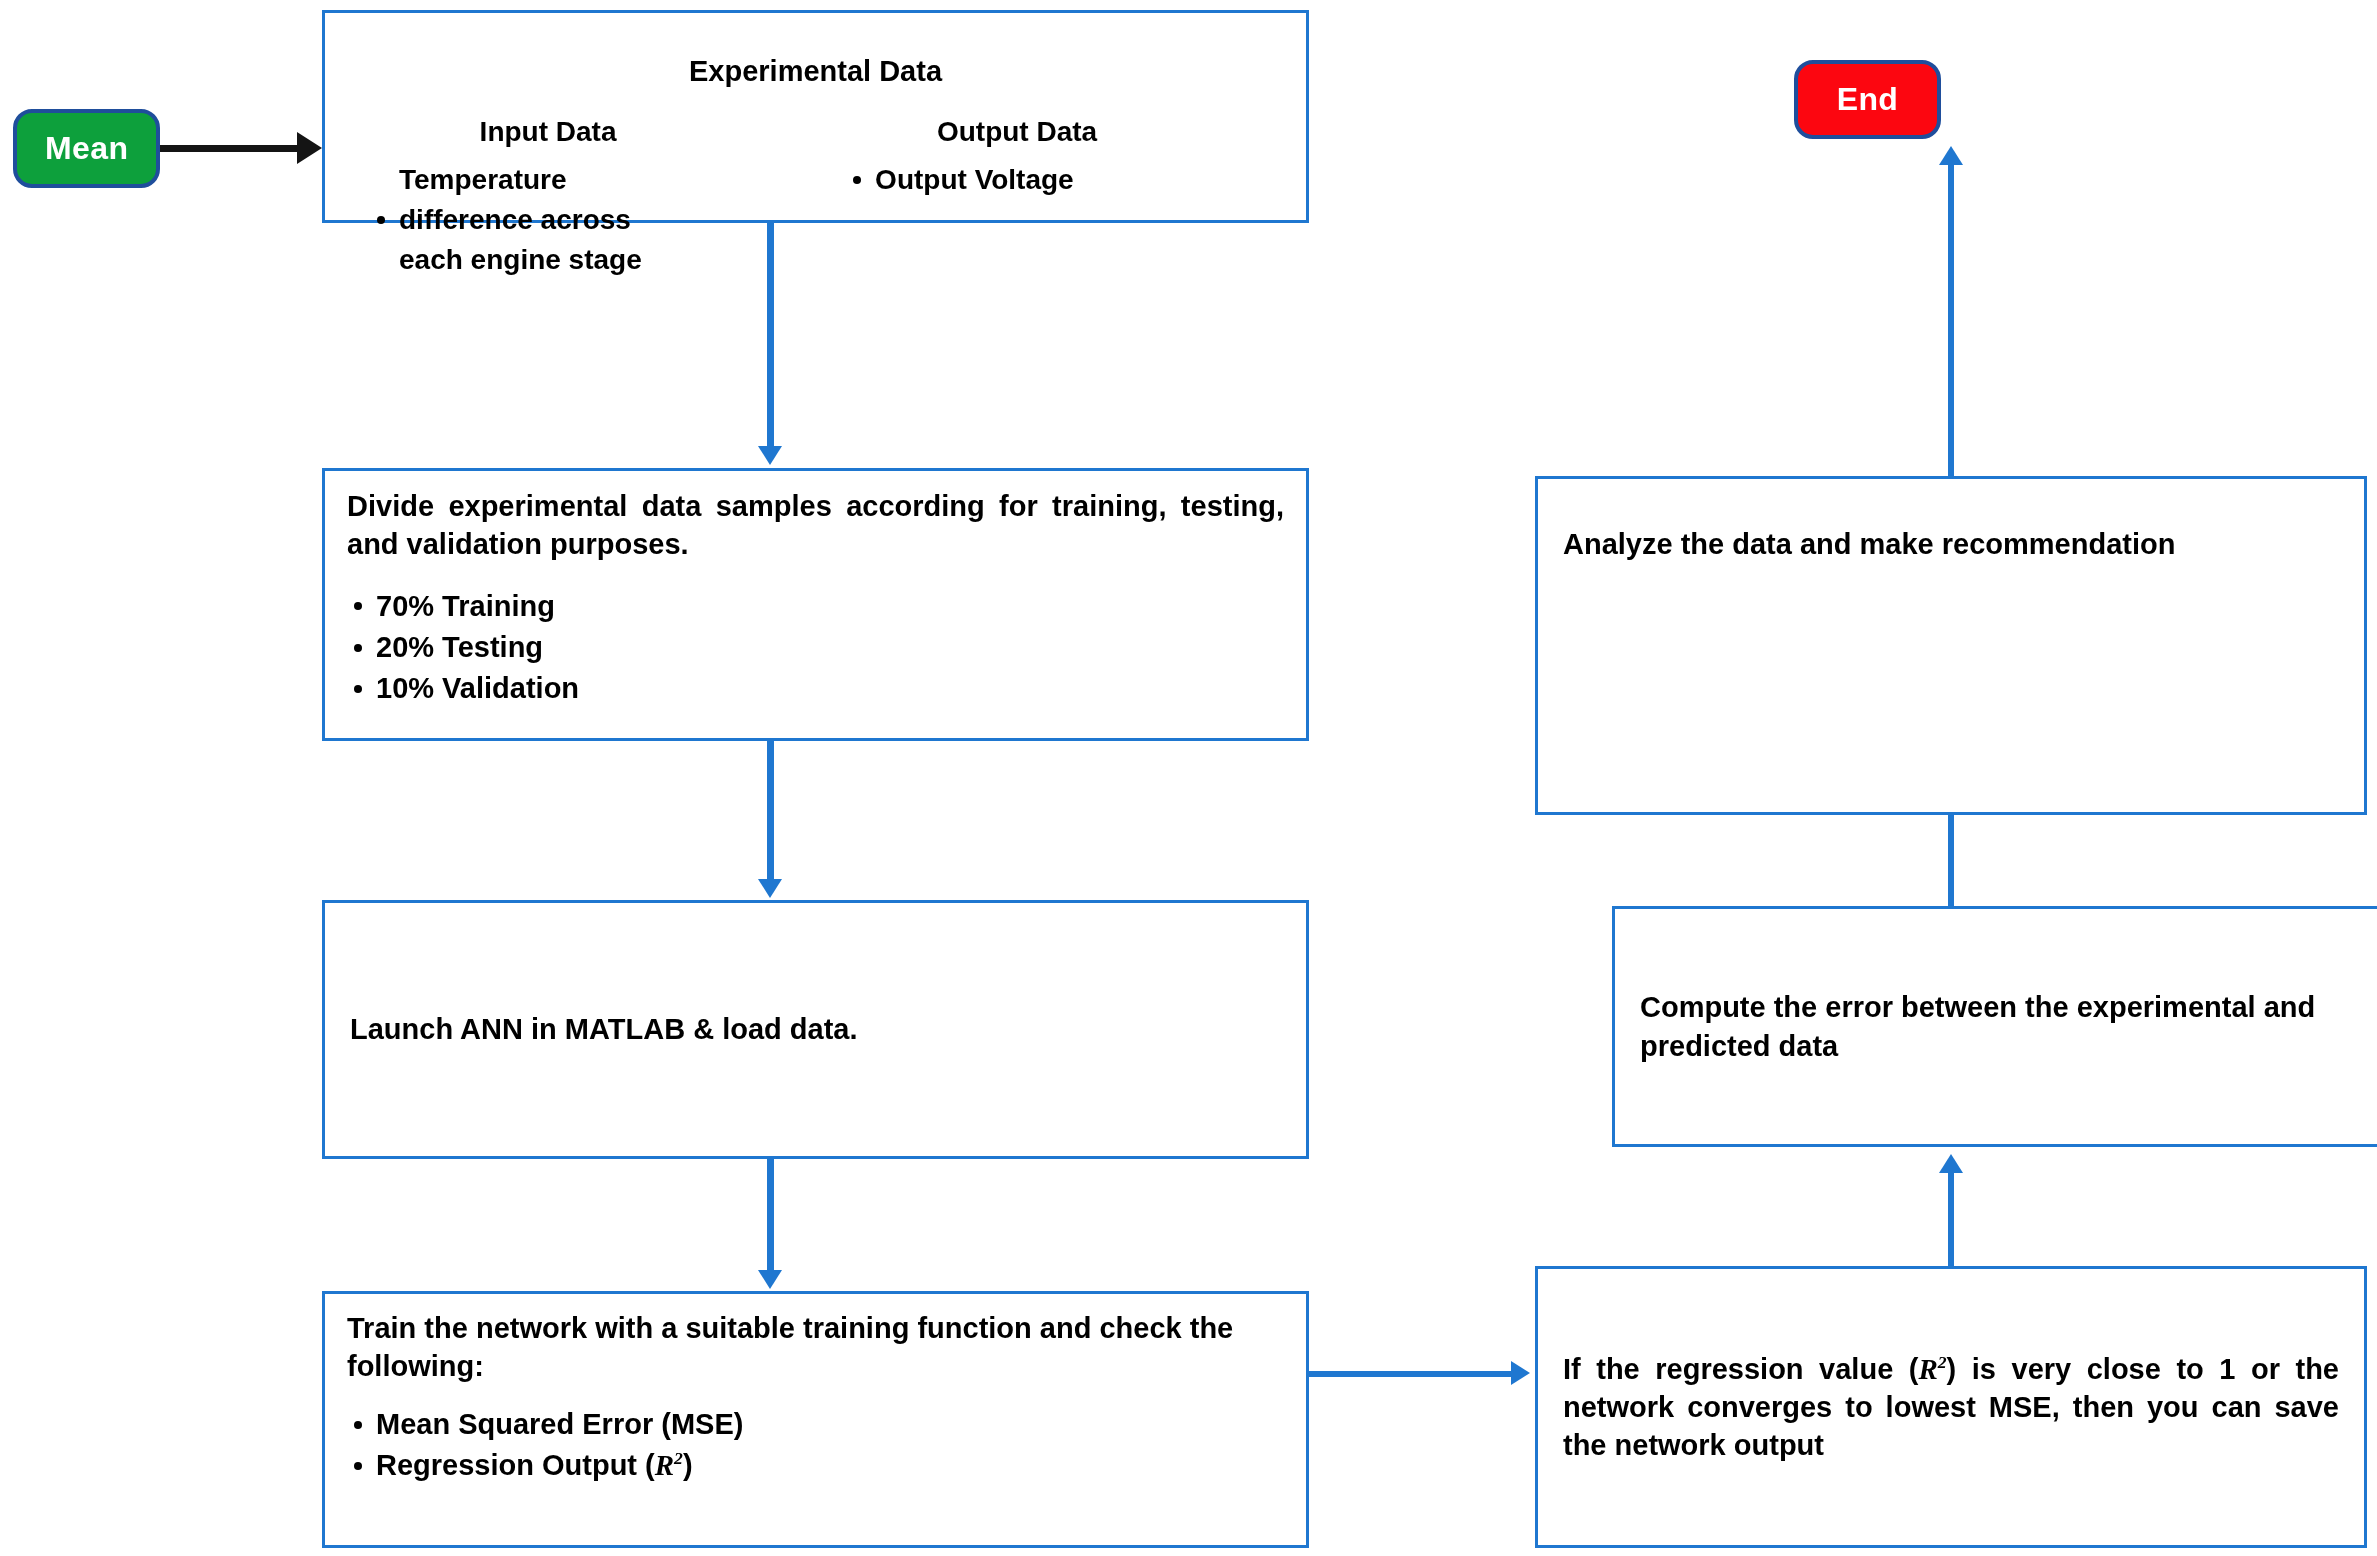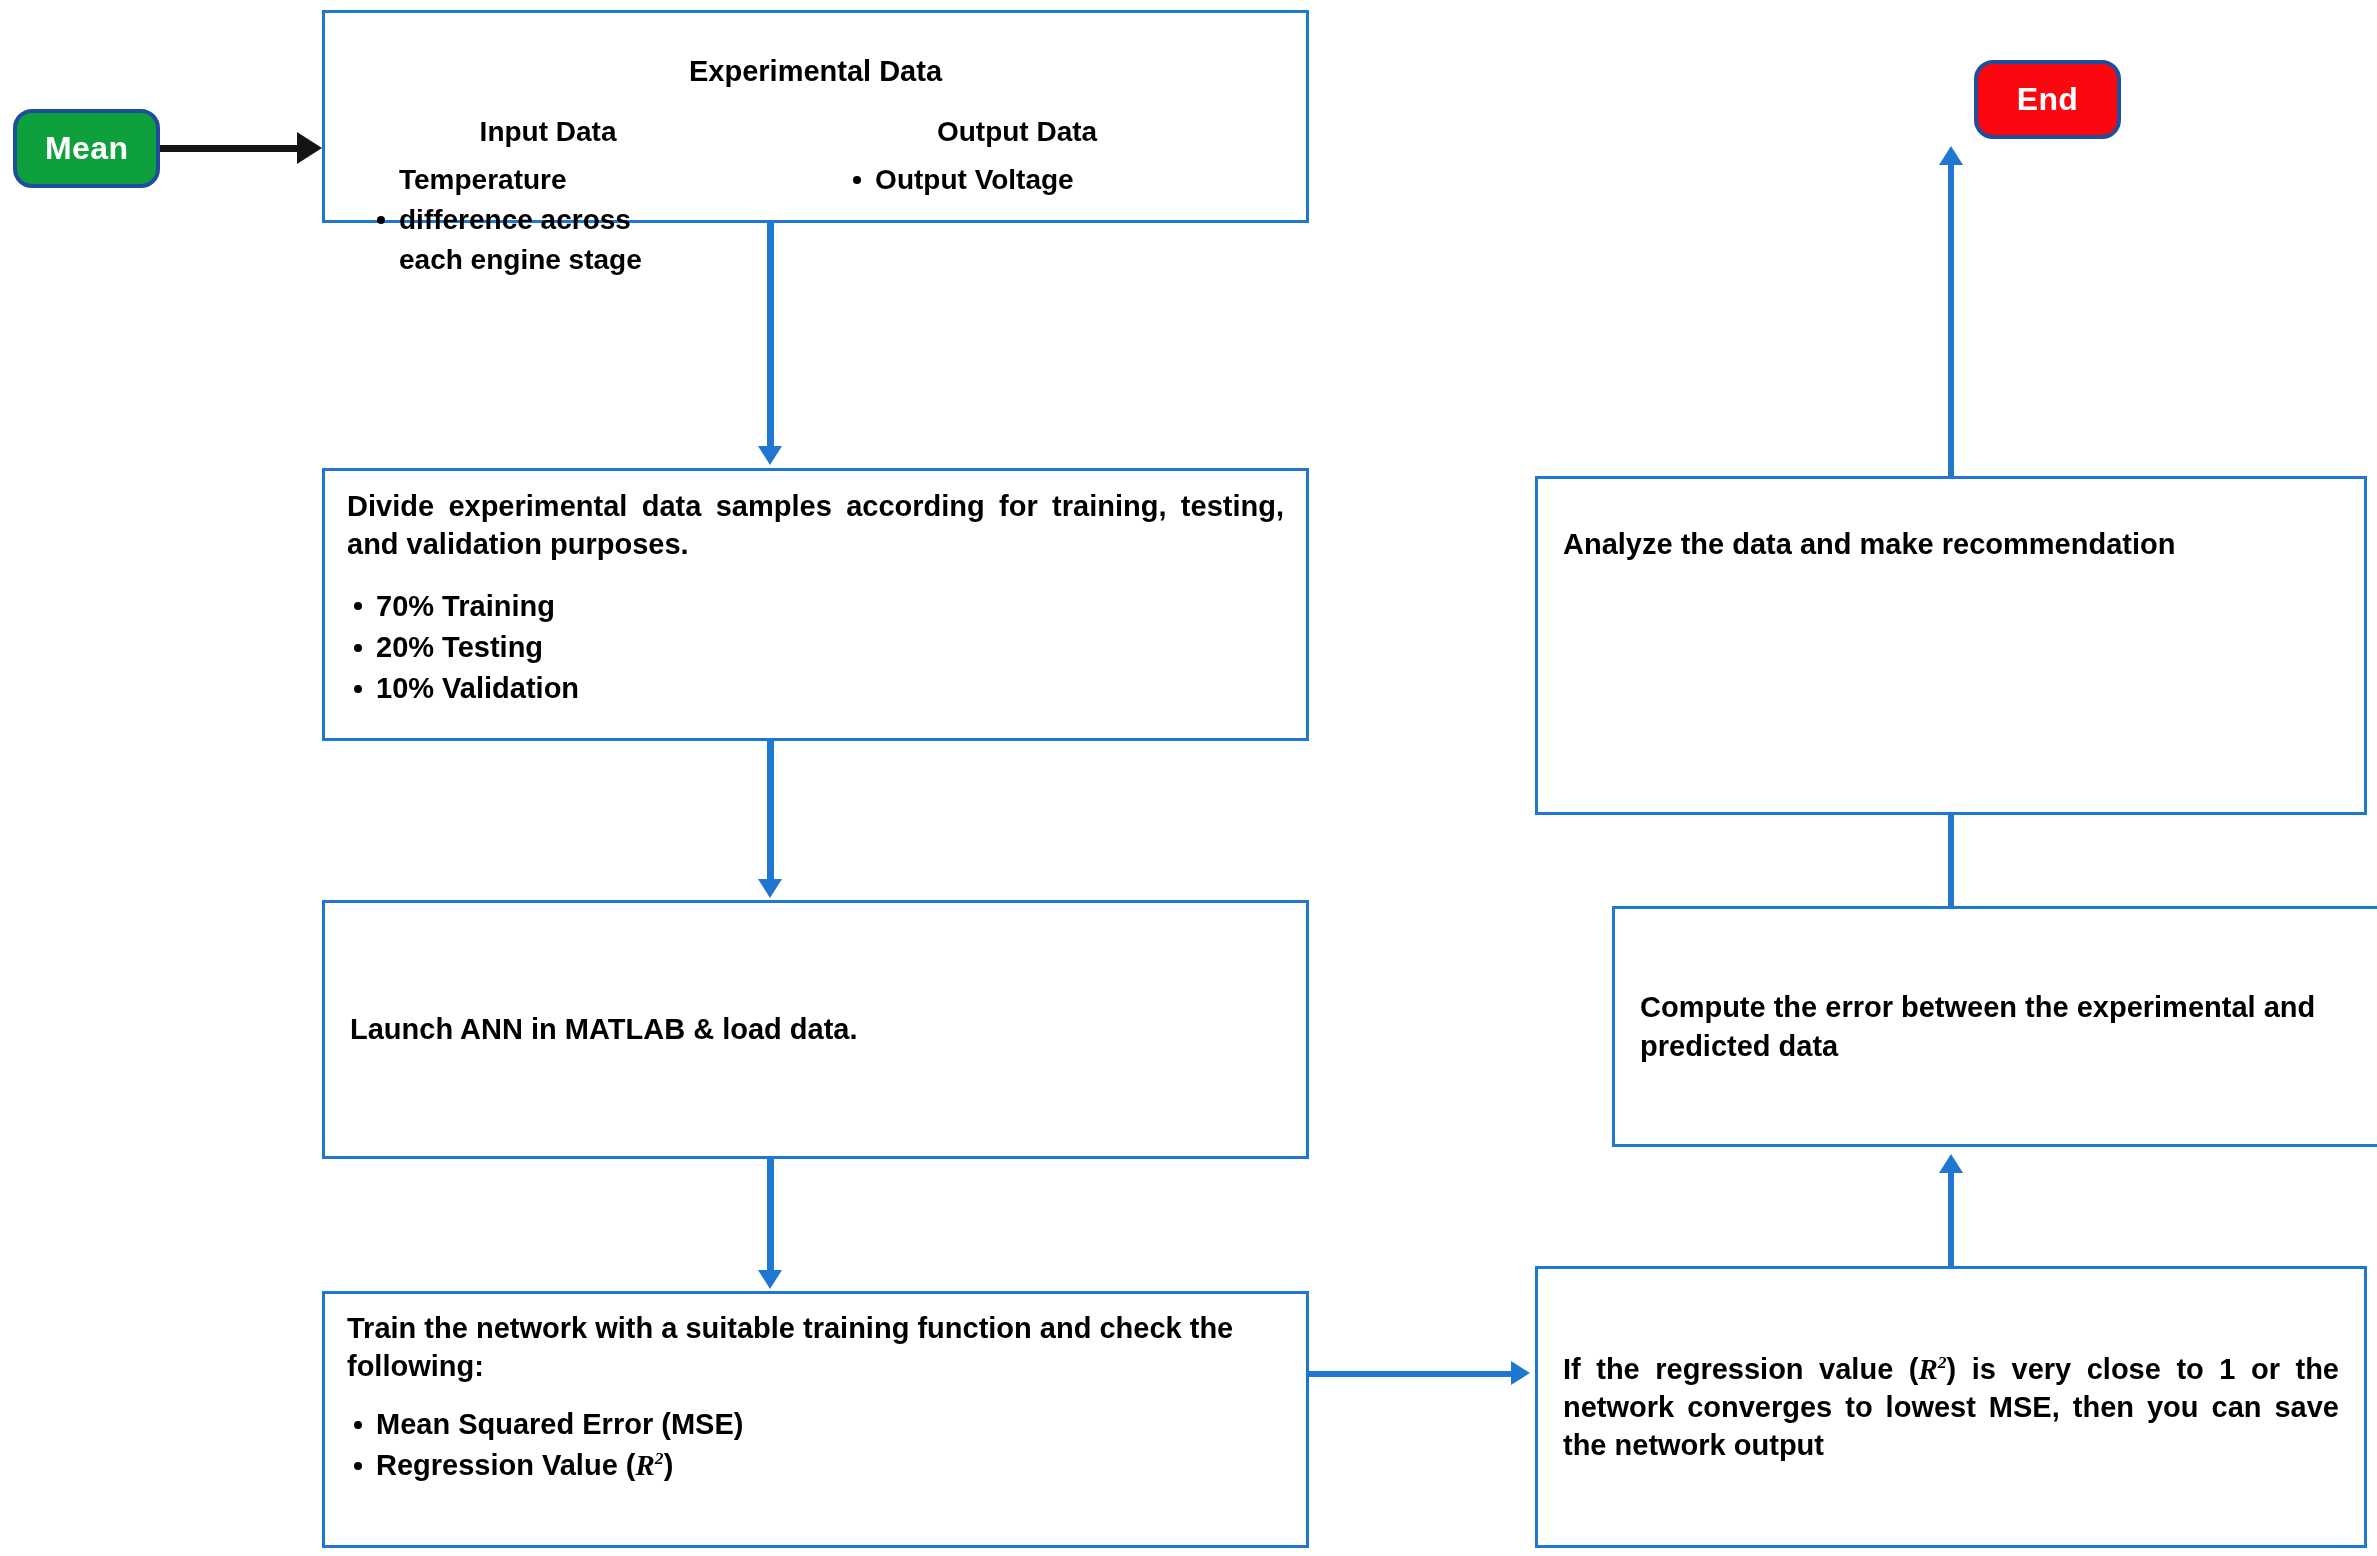--- a/index.html
+++ b/index.html
@@ -187,21 +187,21 @@
 
   <div class="vline" style="left:767px; top:1159px; width:6.6px; height:115px;"></div>
   <div class="arrowhead arrow-down" style="left:758px; top:1270px;"></div>
 
   <div class="box" style="left:322px; top:1291px; width:987px; height:257px;">
     <div class="box-inner" style="padding:14.7px 22px;">
       <div class="para-left" style="font-size:29px;">Train the network with a suitable training function and check the following:</div>
       <ul class="bullets" style="margin-top:19px; padding-left:29px;">
         <li style="font-size:29px;">Mean Squared Error (MSE)</li>
         <li style="font-size:29px;">
-          <span>Regression Value (</span><span class="mathvar">R</span><sup class="mathvar" style="font-size:17.6px;">2</sup><span>)</span>
+          <span>Regression Output (</span><span class="mathvar">R</span><sup class="mathvar" style="font-size:17.6px;">2</sup><span>)</span>
         </li>
       </ul>
     </div>
   </div>
 
   <div class="hline" style="left:1309px; top:1371px; width:206px; height:5.9px;"></div>
   <div class="arrowhead arrow-right" style="left:1511px; top:1361px;"></div>
 
   <div class="box" style="left:1535px; top:1266px; width:832px; height:282px;">
     <div class="box-inner" style="padding:37px 25px; display:flex; align-items:center;">
@@ -224,18 +224,18 @@
 
   <div class="box" style="left:1535px; top:476px; width:832px; height:339px;padding-left:16px;">
     <div class="box-inner" style="padding:0 25px; display:flex; align-items:flex-start;">
       <div class="para-left" style="font-size:29px; margin-top:46px;">Analyze the data and make recommendation</div>
     </div>
   </div>
 
   <div class="vline" style="left:1948px; top:162px; width:5.9px; height:315px;"></div>
   <div class="arrowhead arrow-up" style="left:1939px; top:146px;"></div>
 
-  <div class="pill" style="left:1974px; top:60px; width:147px; height:79px; background:#FC0610;">
+  <div class="pill" style="left:1794px; top:60px; width:147px; height:79px; background:#FC0610;">
     <span class="pill-label" style="font-size:32px;">End</span>
   </div>
 
 </div>
 
 
 </body></html>

